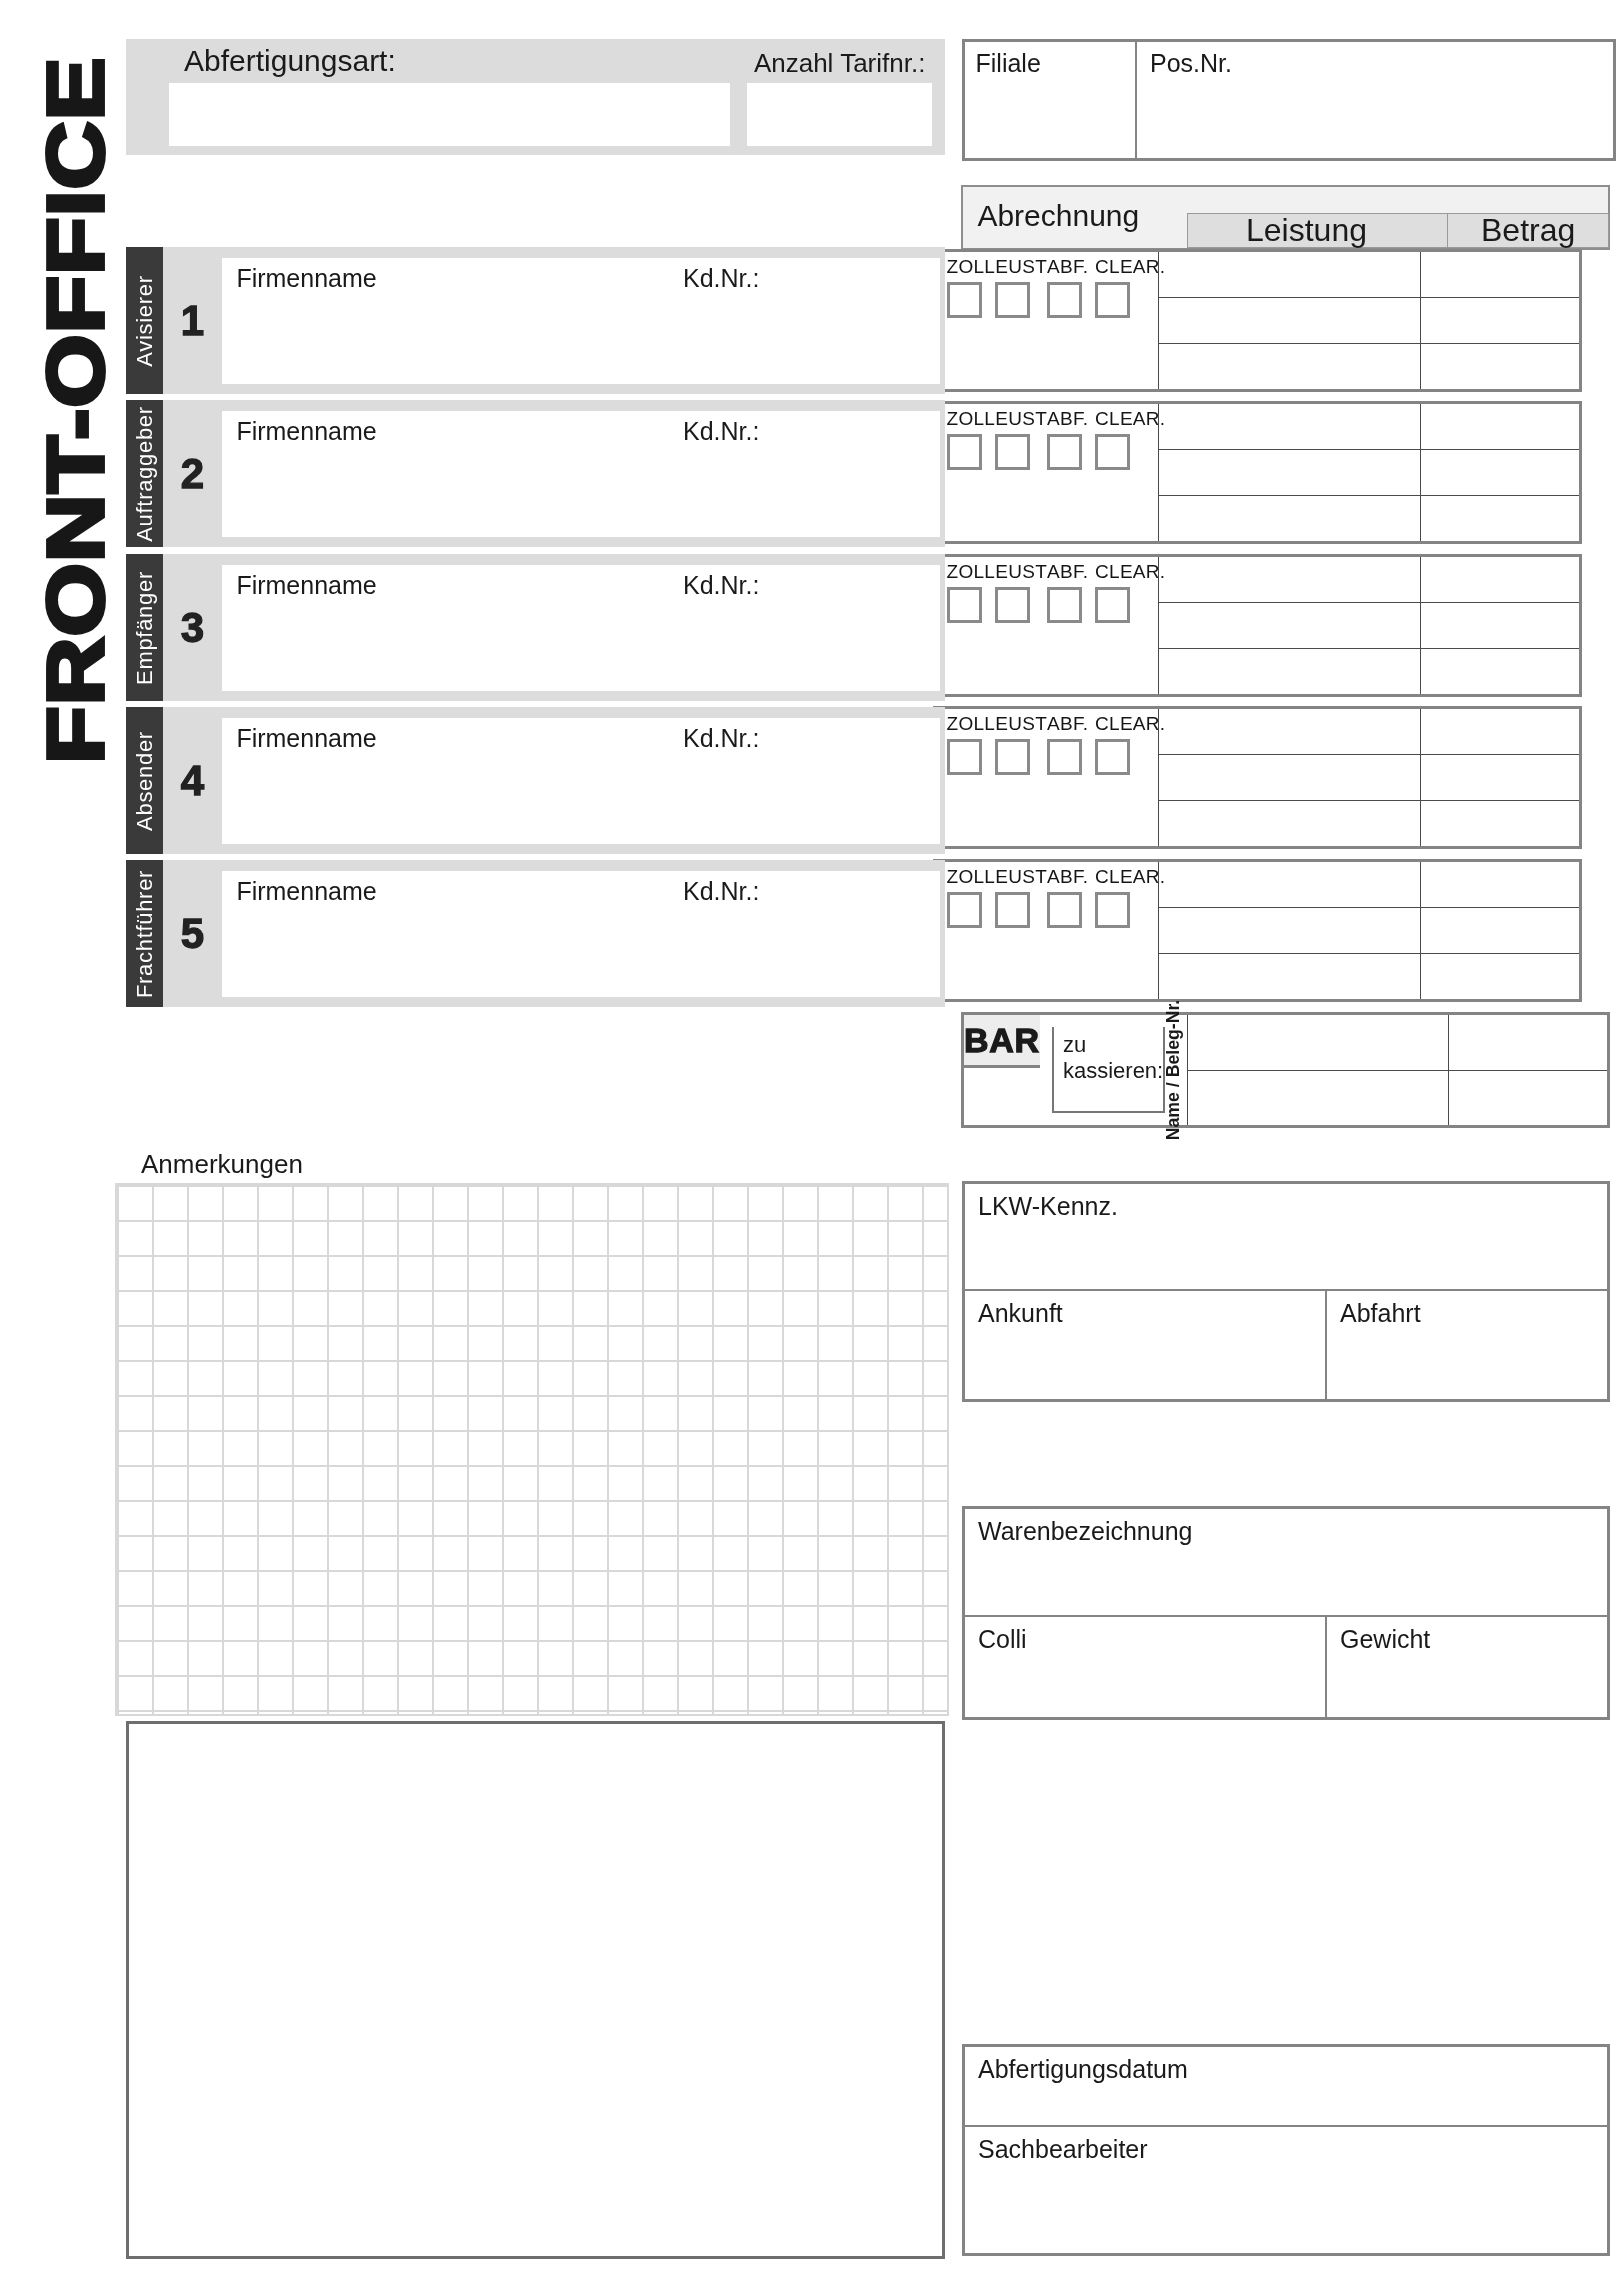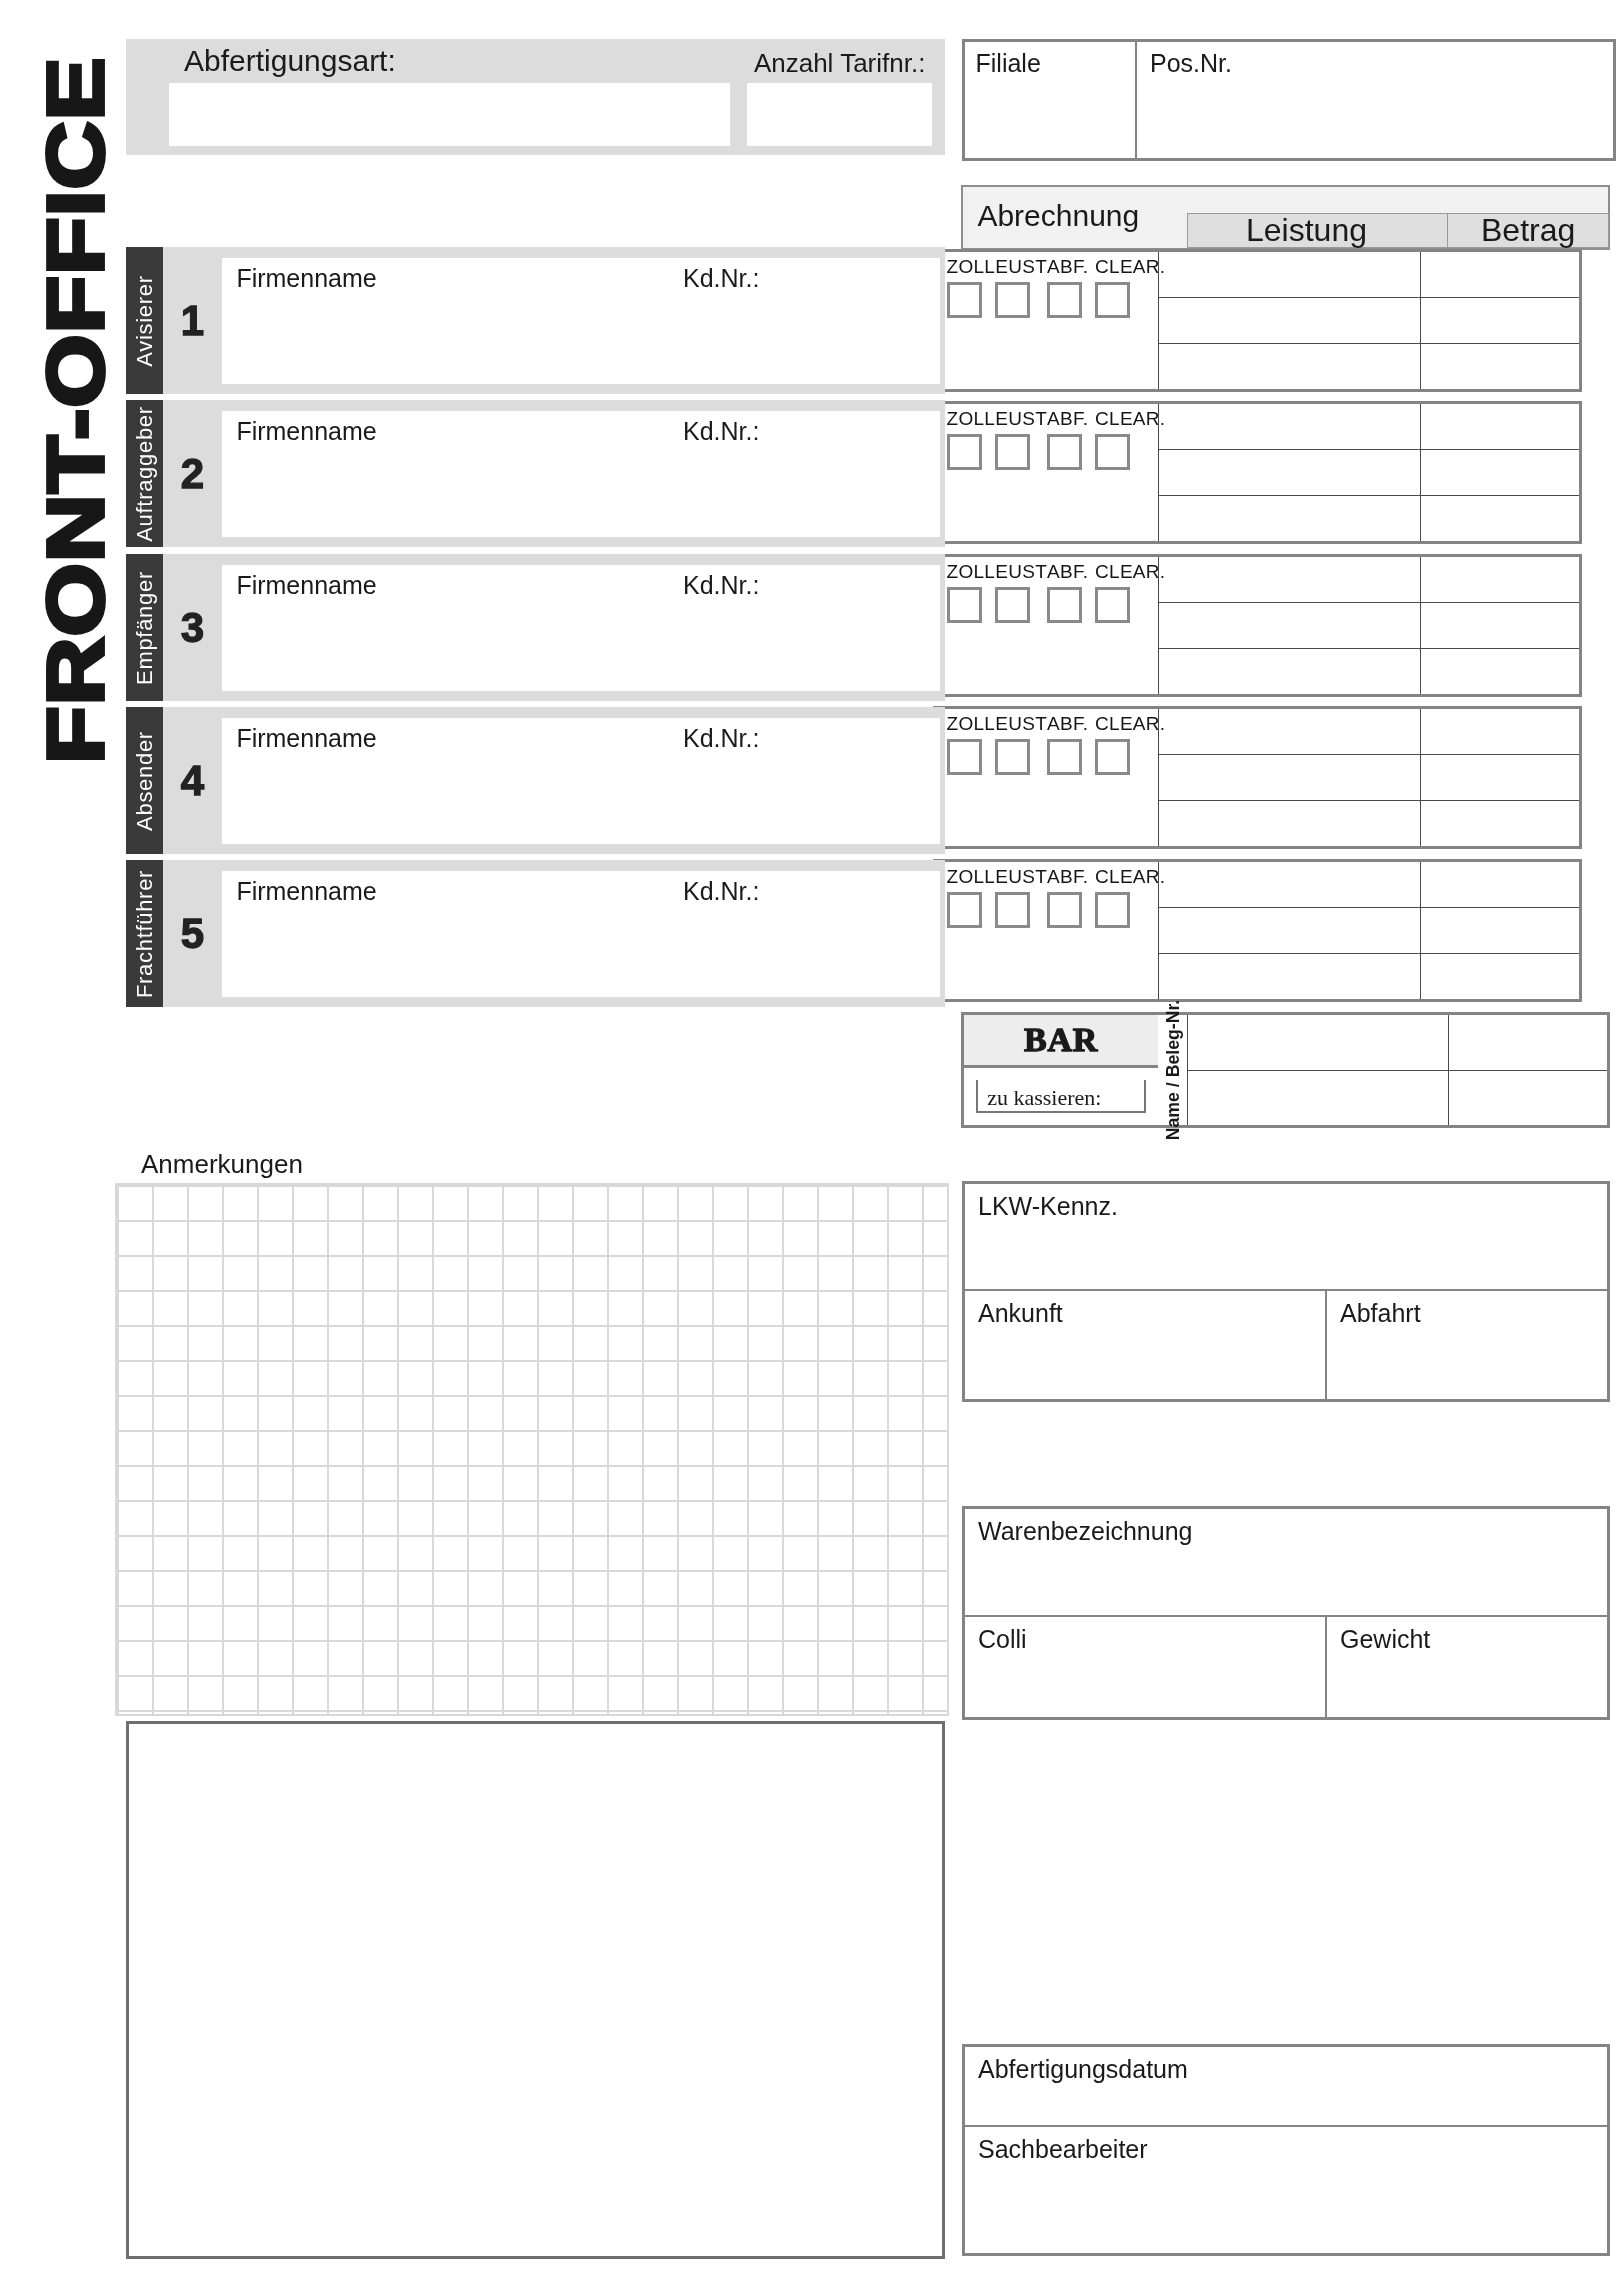--- a/index.html
+++ b/index.html
@@ -46,21 +46,21 @@
   .chk-box{width:29px;height:30px;border:3.9px solid #8a8a8a;background:#fff;margin-top:4.6px;}
   .abr-table{flex:1;display:flex;flex-direction:column;border-left:1.3px solid #4a4a4a;}
   .abr-row{flex:1;display:flex;}
   .abr-row + .abr-row{border-top:1.3px solid #4a4a4a;}
   .cell-leistung{flex:1;}
   .cell-betrag{width:158px;border-left:1.3px solid #4a4a4a;}
 
   
   .bar-group{position:absolute;left:961px;top:1012px;width:649px;height:116px;
              border:3.3px solid #848484;background:#fff;box-sizing:border-box;display:flex;}
-  .bar-left{width:194px;display:flex;flex-direction:column;font-family:Liberation Serif, serif;}
+  .bar-left{width:194px;display:flex;}
   .bar-title{height:50px;background:#ededed;border-bottom:3.3px solid #848484;
              display:flex;align-items:center;justify-content:center;
              font-size:34px;font-weight:bold;-webkit-text-stroke:1.3px #1a1a1a;letter-spacing:0.7px;}
   .bar-kassieren{flex:1;border:2px solid #777;border-top:none;margin:12px;
                  font-size:22px;padding:5.2px 0 0 9.2px;}
   .bar-strip{width:29px;position:relative;}
   .bar-strip span{position:absolute;left:50%;top:50%;
                   transform:translate(-50%,-50%) rotate(-90deg);
                   white-space:nowrap;font-size:17.7px;font-weight:bold;}
 

